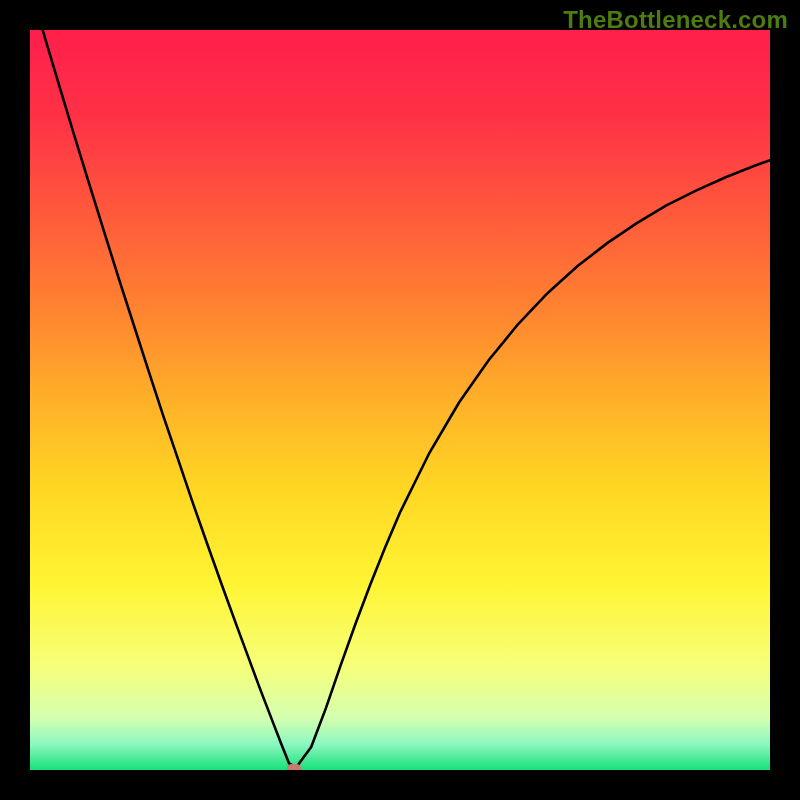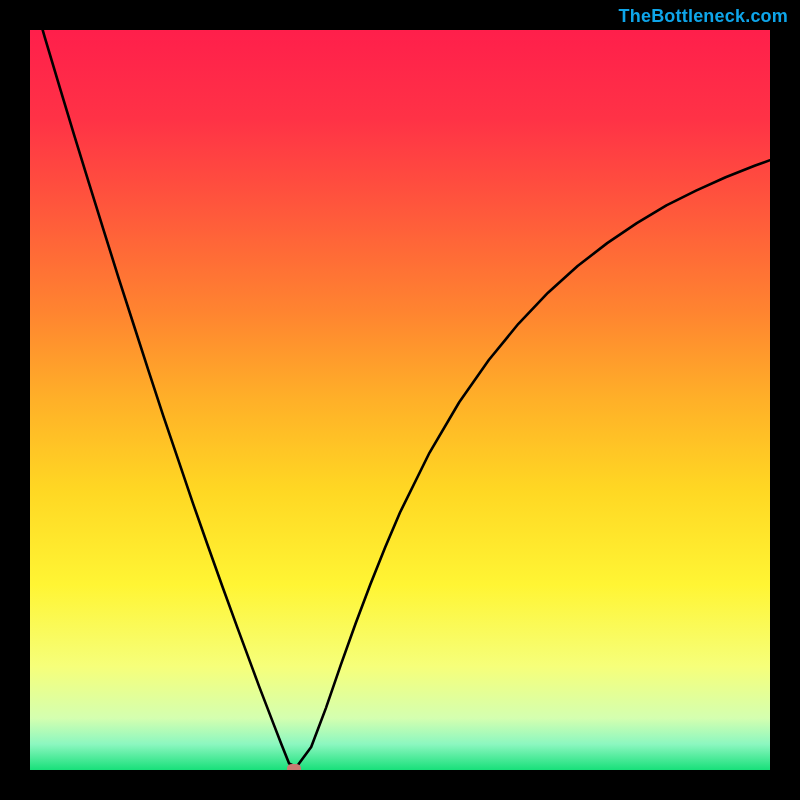--- a/index.html
+++ b/index.html
@@ -22,22 +22,22 @@
     left: 30px;
     top: 30px;
     width: 740px;
     height: 740px;
     overflow: hidden;
   }
   .watermark {
     position: absolute;
     top: 6px;
     right: 12px;
-    color: #0ea5e9;
-    font-size: 18px;
+    color: #4d7c0f;
+    font-size: 24px;
     font-weight: 600;
     letter-spacing: 0.2px;
     user-select: none;
     font-family: Arial, Helvetica, sans-serif;
   }
   .marker {
     position: absolute;
     width: 14px;
     height: 10px;
     border-radius: 5px / 4px;

